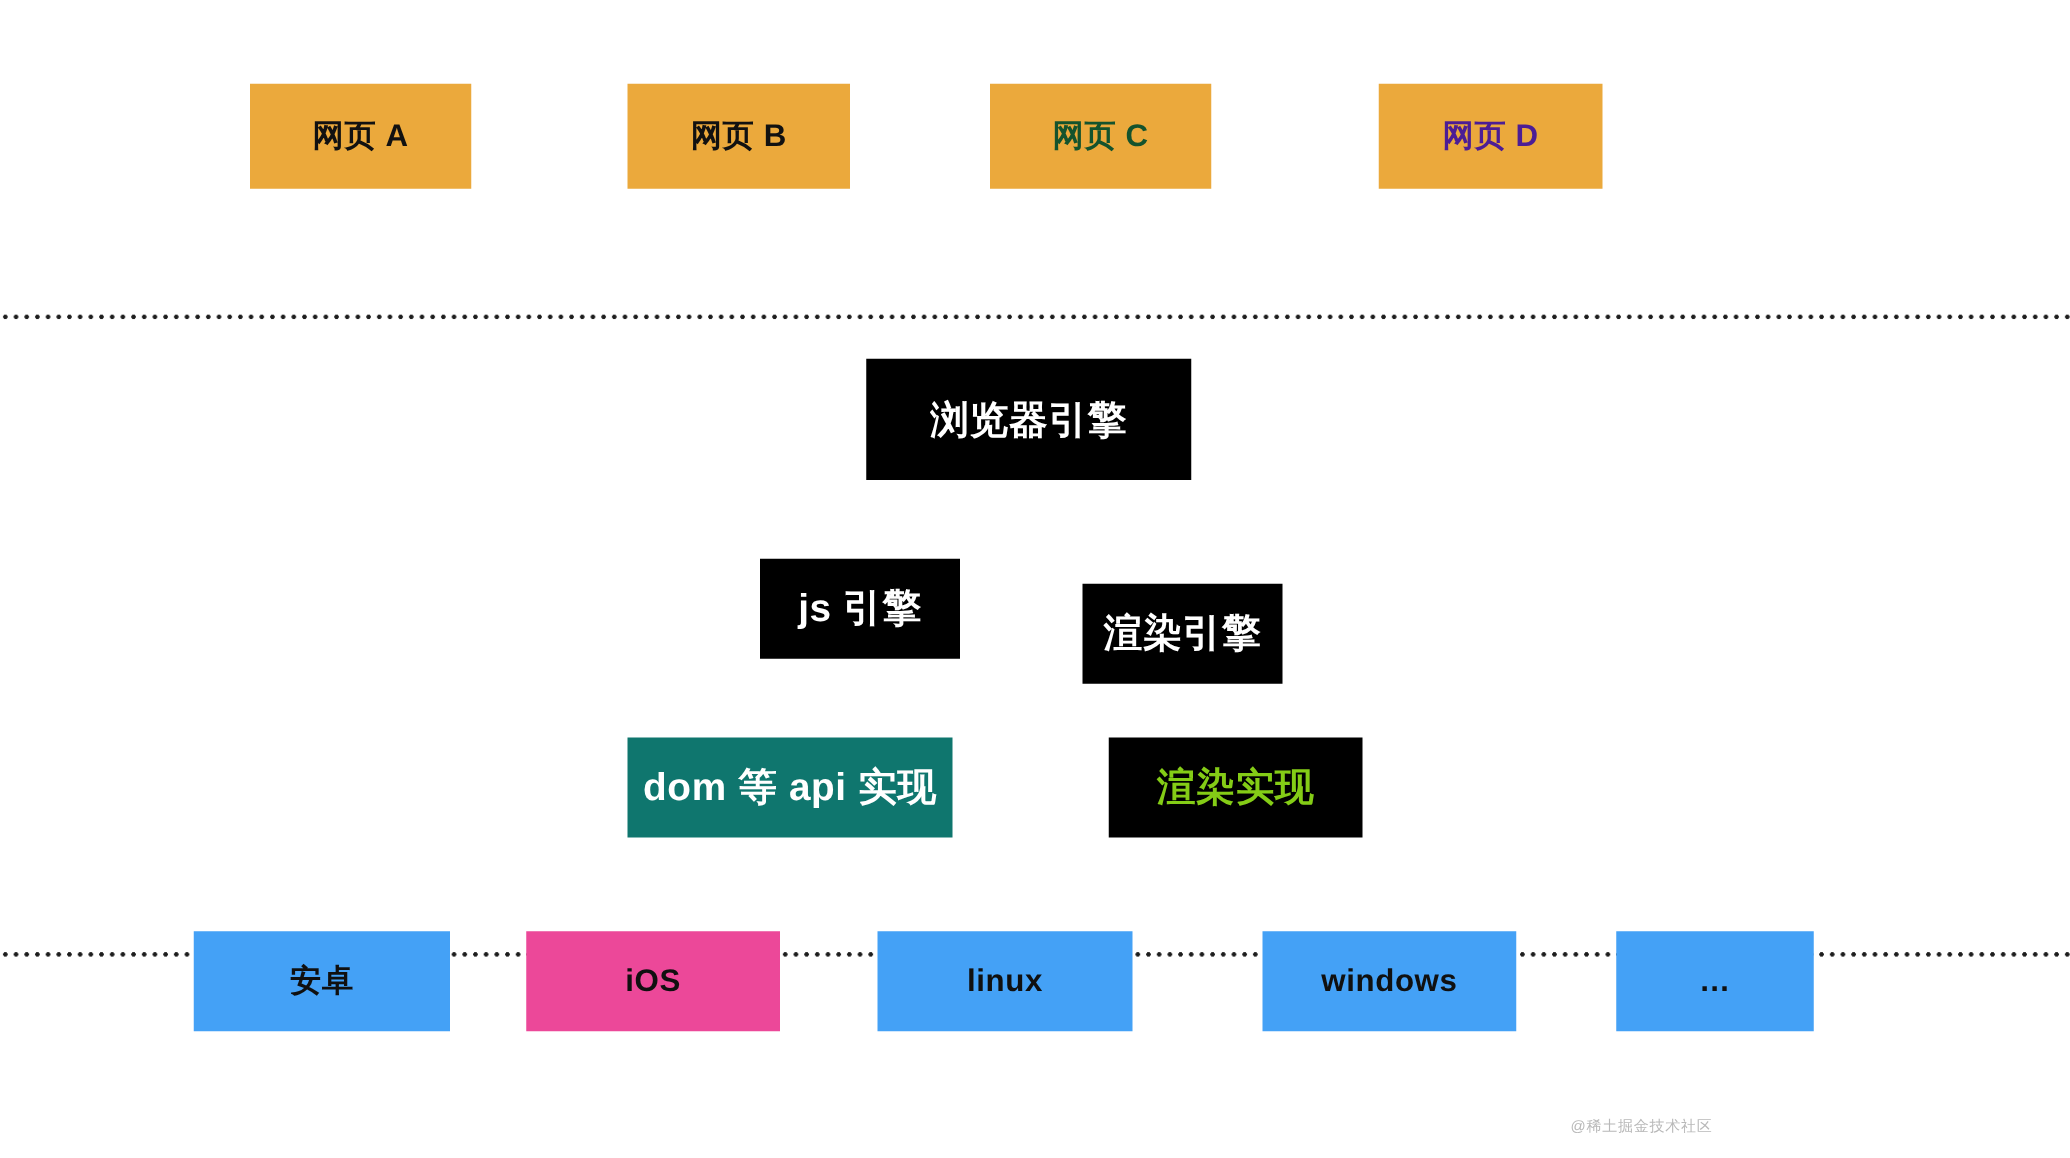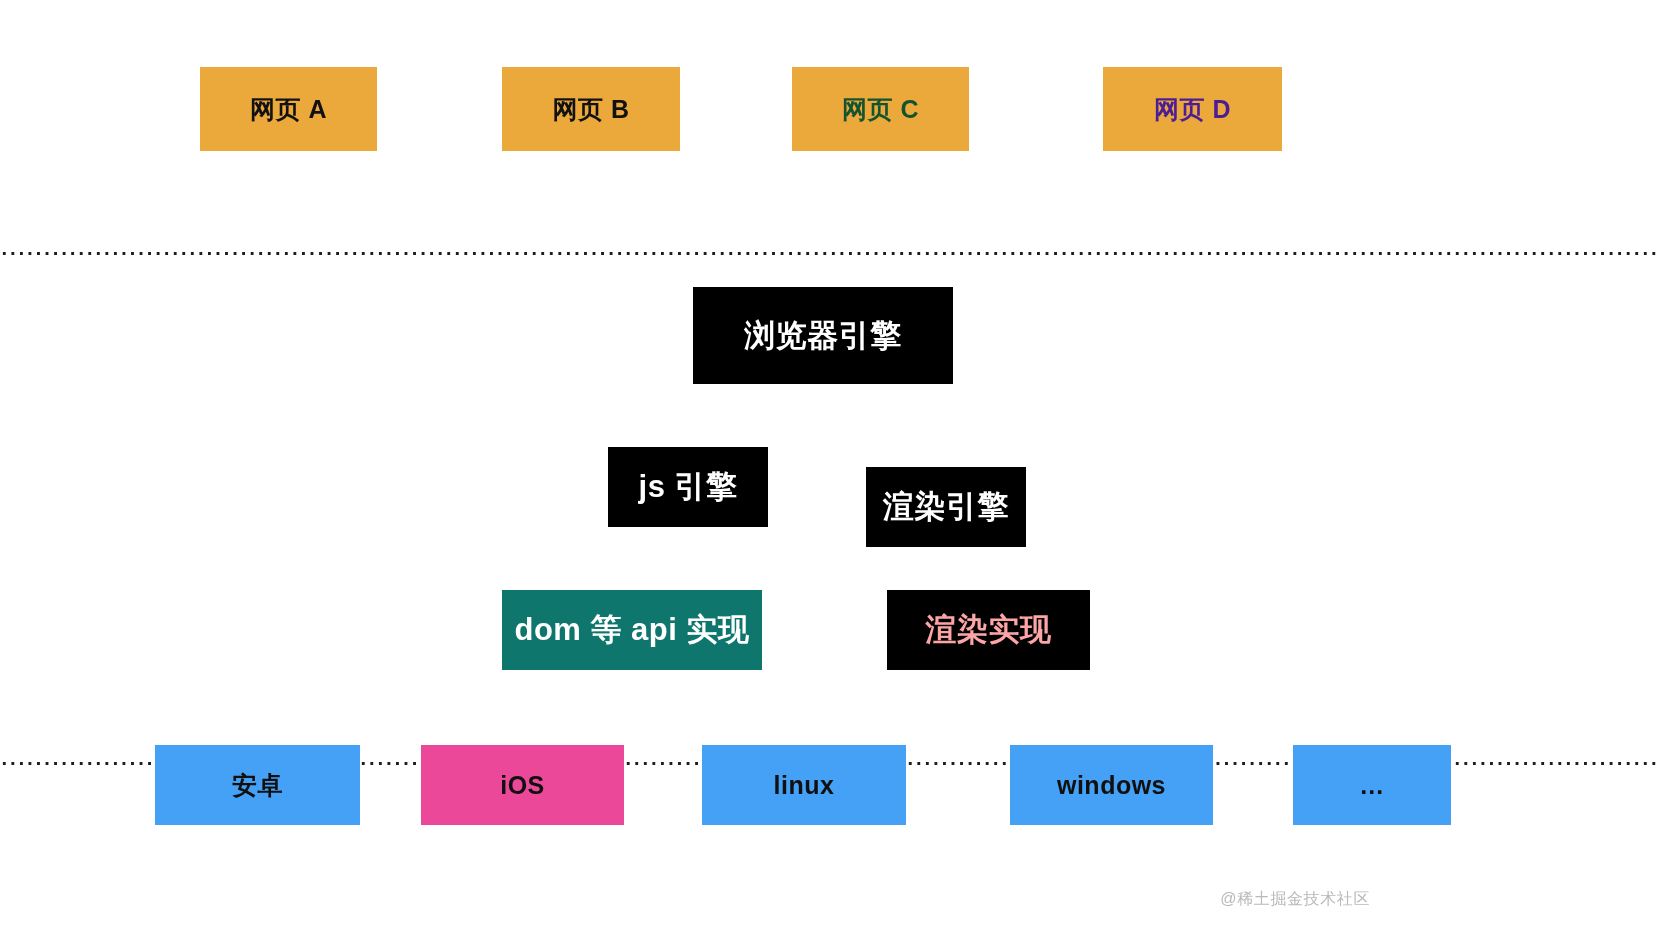--- a/index.html
+++ b/index.html
@@ -64,21 +64,21 @@
     background-size: 8.55px 5px;
     background-repeat: repeat-x;
     background-position: 0 center;
   }
 
   .watermark {
     position: absolute;
     right: 14px;
     bottom: 16px;
     color: #b9b9b9;
-    font-size: 16px;
+    font-size: 12px;
     font-weight: 400;
     letter-spacing: 0.6px;
     white-space: nowrap;
   }
 </style>
 </head>
 <body>
 
 <div id="canvas">
 
@@ -105,21 +105,21 @@
     </div>
     <div class="box" style="left: 608px; top: 447px; width: 160px; height: 80px; background: rgb(0, 0, 0); color: rgb(255, 255, 255);">
       <span>js 引擎</span>
     </div>
     <div class="box" style="left: 866px; top: 447px; width: 160px; height: 80px; background: rgb(0, 0, 0); color: rgb(255, 255, 255); margin-top: 20px;">
       <span>渲染引擎</span>
     </div>
     <div class="box" style="left: 502px; top: 590px; width: 260px; height: 80px; background: #0f766e; color: rgb(255, 255, 255);">
       <span>dom 等 api 实现</span>
     </div>
-    <div class="box" style="left: 887px; top: 590px; width: 203px; height: 80px; background: rgb(0, 0, 0); color: #fca5a5; text-align: center;">
+    <div class="box" style="left: 887px; top: 590px; width: 203px; height: 80px; background: rgb(0, 0, 0); color: #84cc16; text-align: center;">
       <span>渲染实现</span>
     </div>
   </div>
 
   <div class="divider" style="top: 761px;"></div>
 
   <div class="layer-os">
     <div class="box" style="left: 155px; top: 745px; width: 205px; height: 80px; background: rgb(68, 161, 246); color: rgb(16, 16, 16);">
       <span>安卓</span>
     </div>

